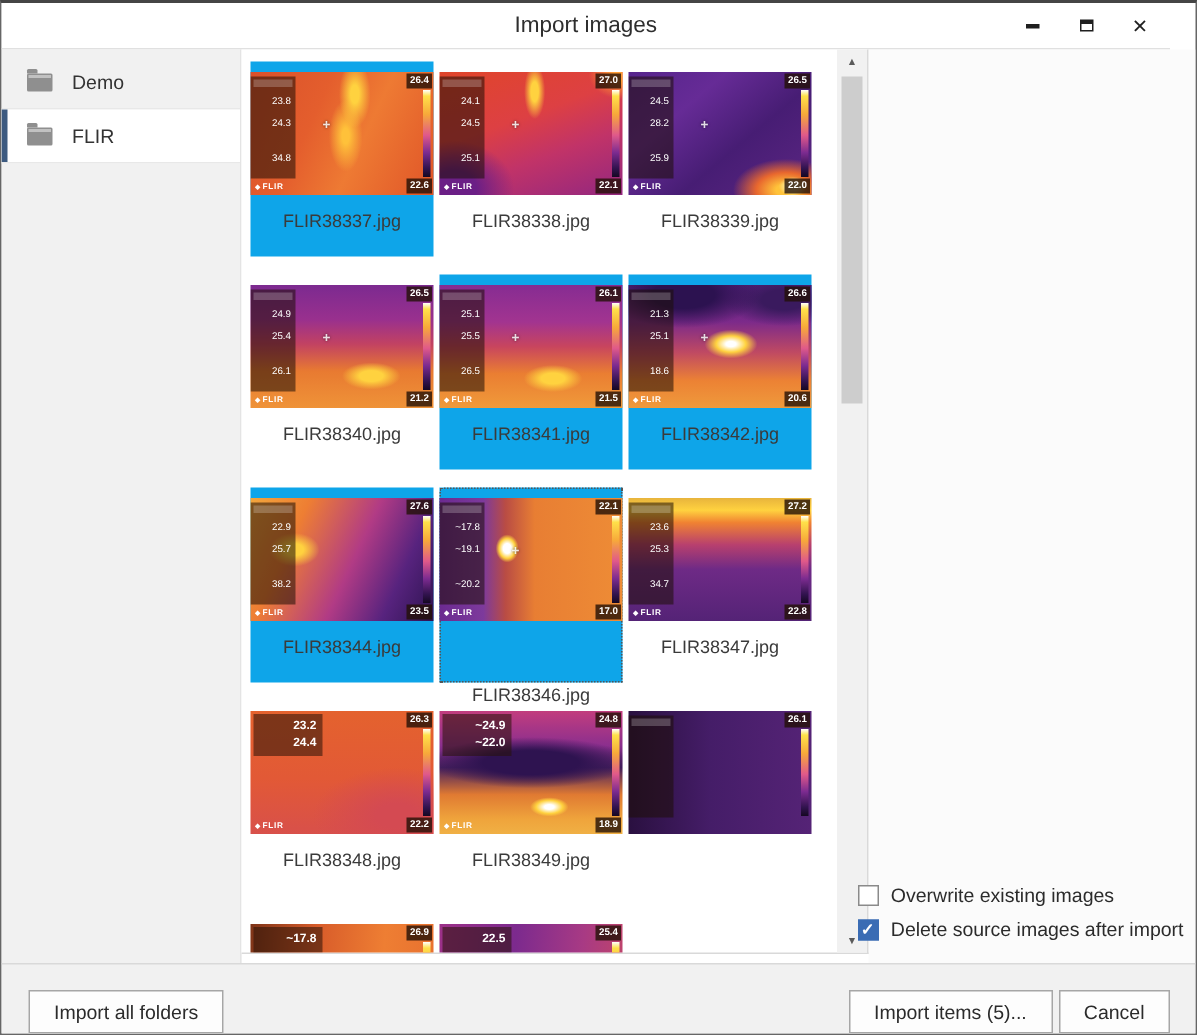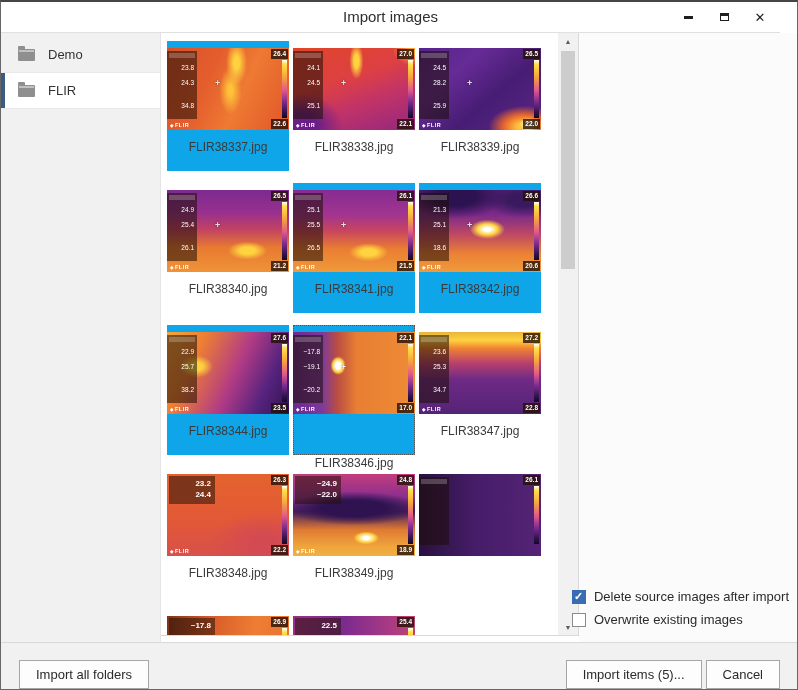--- a/index.html
+++ b/index.html
@@ -342,26 +342,26 @@
       </div>
     <div class="vscroll">
       <div class="sb-btn sb-up"></div>
       <div class="sb-thumb"></div>
       <div class="sb-btn sb-down"></div>
     </div>
   </div>
 
   <div class="options">
     <div class="opt-row">
+      <span class="cb"></span>
+      <span>Overwrite existing images</span>
+    </div>
+    <div class="opt-row">
       <span class="cb checked"></span>
       <span>Delete source images after import</span>
-    </div>
-    <div class="opt-row">
-      <span class="cb"></span>
-      <span>Overwrite existing images</span>
     </div>
   </div>
 
   <div class="footer">
     <button class="btn">Import all folders</button>
     <div class="spacer"></div>
     <button class="btn">Import items  (5)...</button>
     <button class="btn">Cancel</button>
   </div>
 

